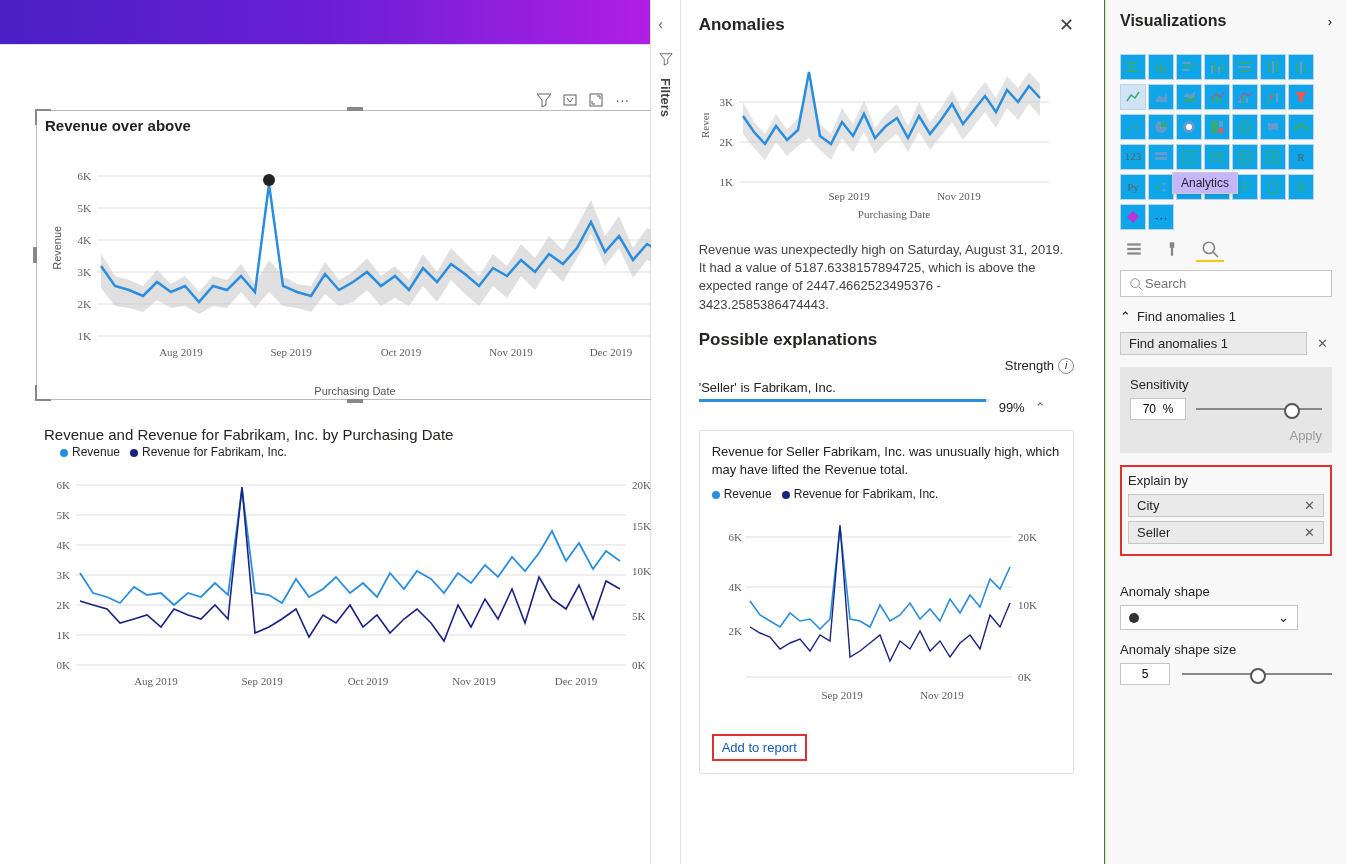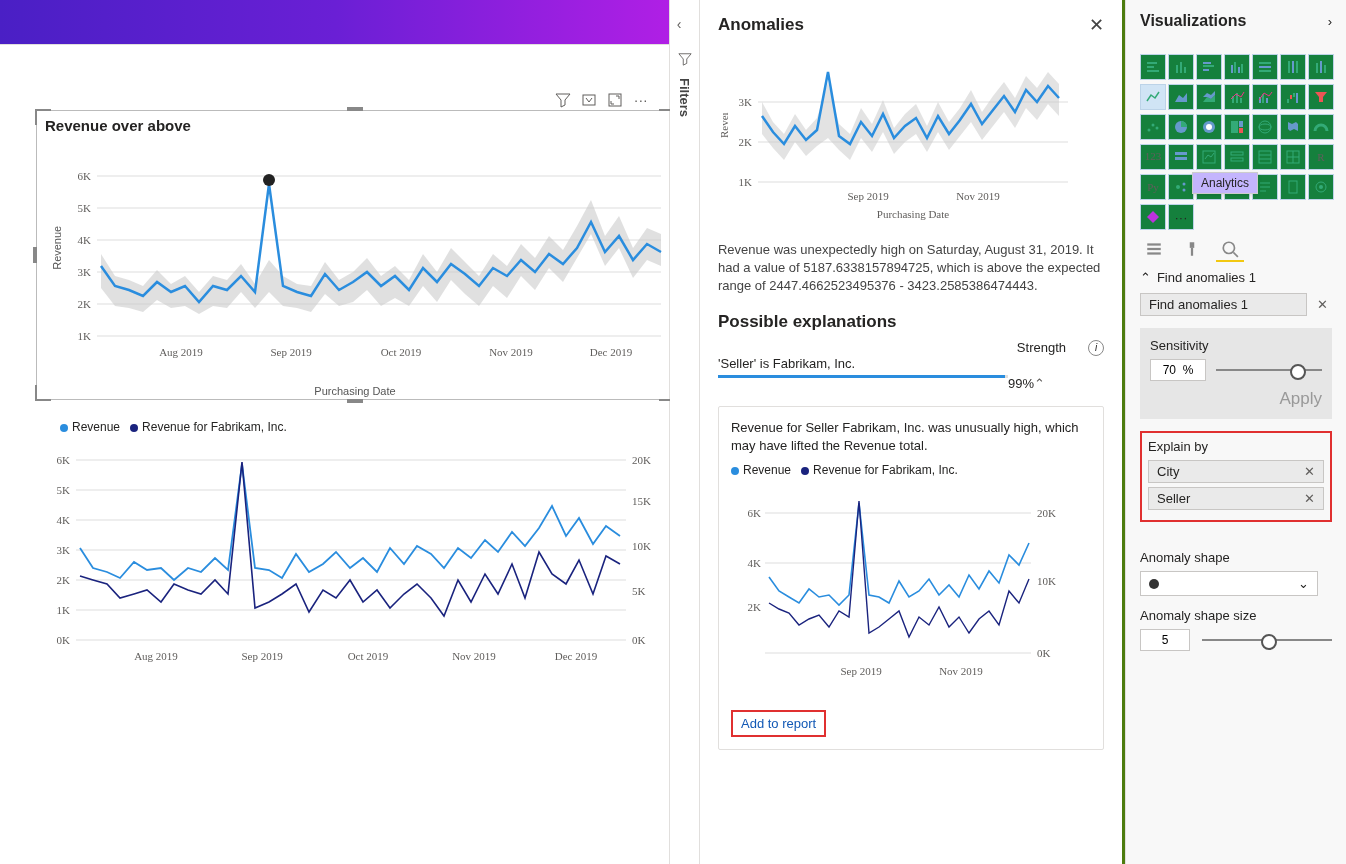--- a/index.html
+++ b/index.html
@@ -21,60 +21,60 @@
 .chart-sub{font-size:12px;margin-left:24px;margin-bottom:6px}
 .legend-dot{display:inline-block;width:8px;height:8px;border-radius:50%;margin-right:4px;vertical-align:middle}
 .axis-y-label{position:absolute;left:-2px;top:50%;transform:rotate(-90deg) translateX(30%);font-size:11px;color:#555}
 .axis-x-label{position:absolute;bottom:2px;left:50%;transform:translateX(-50%);font-size:11px;color:#555}
 svg text{font-family:'Segoe UI';font-size:11px;fill:#605e5c}
 .chart2{position:absolute;left:36px;top:420px;width:636px;height:300px}
 .filters-strip{width:30px;border-right:1px solid #e1dfdd;position:relative;background:#fff}
 .filters-strip .lbl{position:absolute;top:90px;left:50%;transform:translateX(-50%) rotate(90deg);transform-origin:center;font-size:13px;font-weight:600;color:#444}
 .collapse-chev{position:absolute;top:16px;left:7px;color:#605e5c;font-size:14px}
 .funnel-ic{position:absolute;top:52px;left:8px;color:#605e5c;font-size:14px}
-.anomalies-pane{width:396px;border-right:3px solid #4d7c0f;padding:14px 18px 0 18px;overflow:hidden;position:relative}
+.anomalies-pane{width:396px;border-right:1px solid #4d7c0f;padding:14px 30px 0 18px;overflow:hidden;position:relative}
 .anom-head{display:flex;justify-content:space-between;align-items:center;margin-bottom:6px}
 .anom-head h2{font-size:17px;font-weight:600;margin:0}
 .close-x{font-size:18px;color:#444;cursor:pointer}
 .mini-chart{width:358px;height:180px;margin-bottom:8px}
 .anom-desc{font-size:13px;line-height:1.4;color:#444;margin:8px 0 16px}
 .section-title{font-size:17px;font-weight:600;margin:4px 0 8px}
-.strength-row{display:flex;justify-content:flex-end;align-items:center;gap:22px;font-size:13px;}
+.strength-row{display:flex;justify-content:flex-end;align-items:center;gap:4px;font-size:13px;margin-bottom:6px}
 .info-circle{width:14px;height:14px;border:1px solid #888;border-radius:50%;display:inline-flex;align-items:center;justify-content:center;font-size:10px;font-style:italic}
 .explanation-line{display:flex;justify-content:space-between;align-items:center;font-size:13px;margin-bottom:4px}
 .chev-exp{color:#605e5c}
 .strength-bar{height:3px;background:#e1dfdd;width:290px;position:relative;margin-bottom:14px}
 .strength-bar .fill{position:absolute;left:0;top:0;height:100%;background:#2a8dde}
 .explanation-card{border:1px solid #e1dfdd;padding:12px;border-radius:2px}
 .explanation-card .desc{font-size:13px;line-height:1.4;margin-bottom:8px}
 .add-report{color:#1158b5;font-size:13px;border:2px solid #e03030;padding:4px 8px;display:inline-block;margin-top:14px;cursor:pointer}
 .viz-pane{flex:1;padding:12px 14px;background:#f8f8f8;border-left:1px solid #e1dfdd;position:relative}
 .viz-head{display:flex;justify-content:space-between;align-items:center;margin-bottom:24px}
 .viz-head h2{font-size:16px;font-weight:600;margin:0}
 .viz-grid{display:grid;grid-template-columns:repeat(7,24px);gap:4px;margin-bottom:8px}
-.viz-ic{width:24px;height:24px;border:1px solid #bcd3e8;background:#15803d;display:flex;align-items:center;justify-content:center;cursor:pointer}
+.viz-ic{width:24px;height:24px;border:1px solid #bcd3e8;background:#0ea5e9;display:flex;align-items:center;justify-content:center;cursor:pointer}
 .viz-ic svg{width:16px;height:16px}
 .viz-ic.sel{background:#d0e4f5}
 .analytics-tip{position:absolute;top:172px;left:66px;background:#c4b5fd;border:1px solid #ccc;padding:3px 8px;font-size:12px;box-shadow:0 2px 4px rgba(0,0,0,0.1);z-index:5}
 .tabs-row{display:flex;gap:10px;margin:8px 0}
 .tab-ic{width:28px;height:22px;display:flex;align-items:center;justify-content:center;color:#605e5c;cursor:pointer;border-bottom:2px solid transparent}
 .tab-ic.active{border-bottom:2px solid #f2c811}
 .search-box{display:flex;align-items:center;border:1px solid #c8c6c4;background:#fff;padding:4px 8px;margin:6px 0 12px}
 .search-box input{border:none;outline:none;flex:1;font-size:13px}
 .section-collapse{display:flex;align-items:center;gap:6px;font-size:13px;margin-bottom:8px;cursor:pointer}
 .field-chip{display:flex;justify-content:space-between;align-items:center;background:#eaeaea;border:1px solid #c8c6c4;padding:3px 8px;font-size:13px;margin-bottom:4px}
 .field-chip .x{color:#605e5c;cursor:pointer}
 .sensitivity-box{background:#e6e6e6;padding:10px;margin-bottom:12px}
 .sens-label{font-size:13px;margin-bottom:6px}
 .sens-row{display:flex;align-items:center;gap:10px}
 .sens-input{width:46px;border:1px solid #c8c6c4;background:#fff;padding:3px 4px;font-size:12px;text-align:center}
 .slider{flex:1;position:relative;height:20px}
 .slider-track{position:absolute;top:9px;left:0;right:0;height:2px;background:#888}
 .slider-thumb{position:absolute;top:4px;width:12px;height:12px;border:2px solid #555;border-radius:50%;background:#fff}
-.apply-btn{text-align:right;color:#999;font-size:17px;margin-top:8px}
+.apply-btn{text-align:right;color:#999;font-size:13px;margin-top:8px}
 .explain-section{border:2px solid #e03030;padding:6px;margin-bottom:28px}
 .label-sm{font-size:13px;margin-bottom:6px;display:block}
 .shape-dd{display:flex;justify-content:space-between;align-items:center;border:1px solid #c8c6c4;background:#fff;padding:4px 8px;font-size:13px;width:160px;margin-bottom:12px}
 .shape-marker{width:10px;height:10px;background:#333;border-radius:50%}
 .size-row{display:flex;align-items:center;gap:12px}
 .size-input{width:36px;border:1px solid #c8c6c4;background:#fff;padding:3px 6px;font-size:12px;text-align:center}
 </style>
 </head>
 <body>
 
@@ -136,20 +136,21 @@
         <text x="130" y="220" text-anchor="middle">Aug 2019</text>
         <text x="240" y="220" text-anchor="middle">Sep 2019</text>
         <text x="350" y="220" text-anchor="middle">Oct 2019</text>
         <text x="460" y="220" text-anchor="middle">Nov 2019</text>
         <text x="560" y="220" text-anchor="middle">Dec 2019</text>
       </svg>
       <div class="axis-x-label">Purchasing Date</div>
     </div>
 
     <div class="chart2">
+      <div class="chart-title" style="font-size:15px;font-weight:400">Revenue and Revenue for Fabrikam, Inc. by Purchasing Date</div>
       <div class="chart-sub">
         <span class="legend-dot" style="background:#2a8dde"></span><span>Revenue</span>
         &nbsp;&nbsp;<span class="legend-dot" style="background:#1a237e"></span><span>Revenue for Fabrikam, Inc.</span>
       </div>
       <svg width="630" height="230">
         <g>
           <line x1="40" y1="200" x2="590" y2="200" stroke="#ddd"></line>
             <text x="34" y="204" text-anchor="end">0K</text>
             <text x="596" y="204">0K</text>
           <line x1="40" y1="170" x2="590" y2="170" stroke="#ddd"></line>
@@ -212,21 +213,21 @@
     </svg>
     <div class="anom-desc">Revenue was unexpectedly high on Saturday, August 31, 2019. It had a value of 5187.6338157894725, which is above the expected range of 2447.4662523495376 - 3423.2585386474443.</div>
     <div class="section-title">Possible explanations</div>
     <div class="strength-row">
       <span>Strength</span>
       <span class="info-circle">i</span>
     </div>
     <div class="explanation-line">
       <span>'Seller' is Fabrikam, Inc.</span>
     </div>
-    <div style="display:flex;align-items:center;margin-bottom:14px">
+    <div style="display:flex;align-items:center;gap:10px;margin-bottom:14px">
       <div class="strength-bar">
           <div class="fill" style="width:99%"></div>
         </div>
       <span>99%</span>
       <span class="chev-exp">⌃</span>
     </div>
 
     <div class="explanation-card">
       <div class="desc">Revenue for Seller Fabrikam, Inc. was unusually high, which may have lifted the Revenue total.</div>
       <div class="chart-sub" style="margin-left:0">
@@ -511,20 +512,27 @@
           </svg>
         </div>
       <div class="tab-ic active">
           <svg width="20" height="18" viewBox="0 0 16 16">
             <circle cx="7" cy="7" r="5" fill="none" stroke="#888" stroke-width="1.5"></circle>
             <line x1="11" y1="11" x2="15" y2="15" stroke="#888" stroke-width="1.5"></line>
           </svg>
         </div>
     </div>
 
+    <div class="search-box">
+      <svg width="14" height="14" viewBox="0 0 16 16">
+          <circle cx="7" cy="7" r="5" fill="none" stroke="#888"></circle>
+          <line x1="11" y1="11" x2="15" y2="15" stroke="#888"></line>
+        </svg>
+      <input placeholder="Search" style="">
+    </div>
 
     <div class="section-collapse">
       <span>⌃</span>
       <span>Find anomalies   1</span>
     </div>
     <div style="display:flex;gap:6px;margin-bottom:8px">
       <div class="field-chip" style="flex:1">
         <span>Find anomalies 1</span>
       </div>
       <span style="padding:4px;color:#605e5c;cursor:pointer">✕</span>

